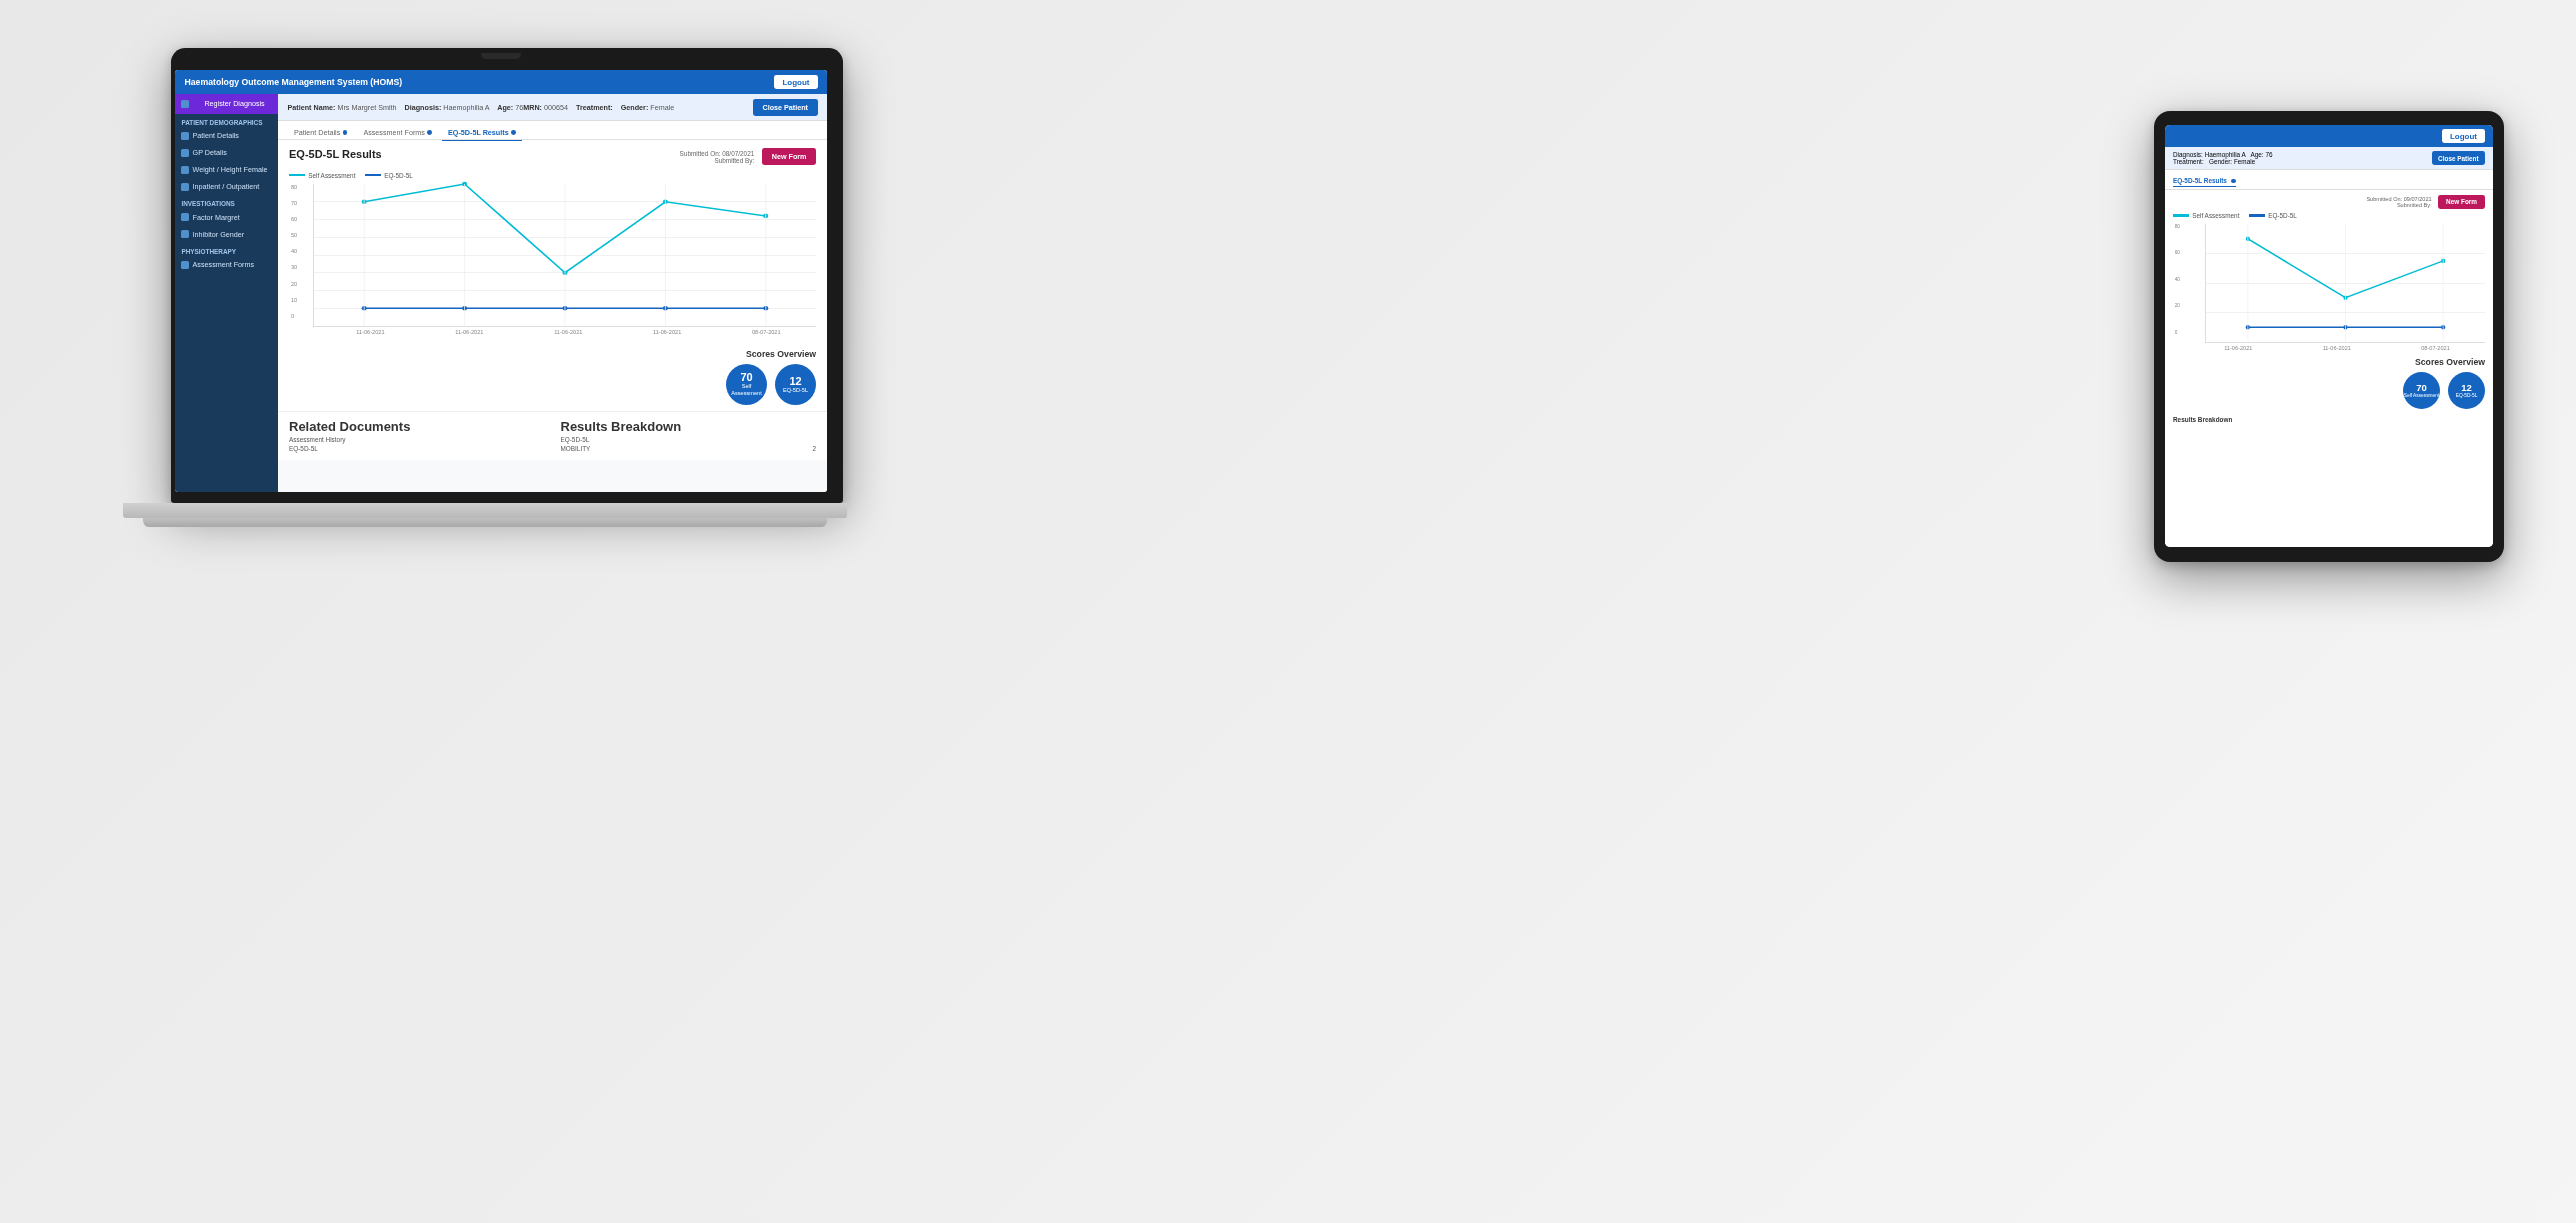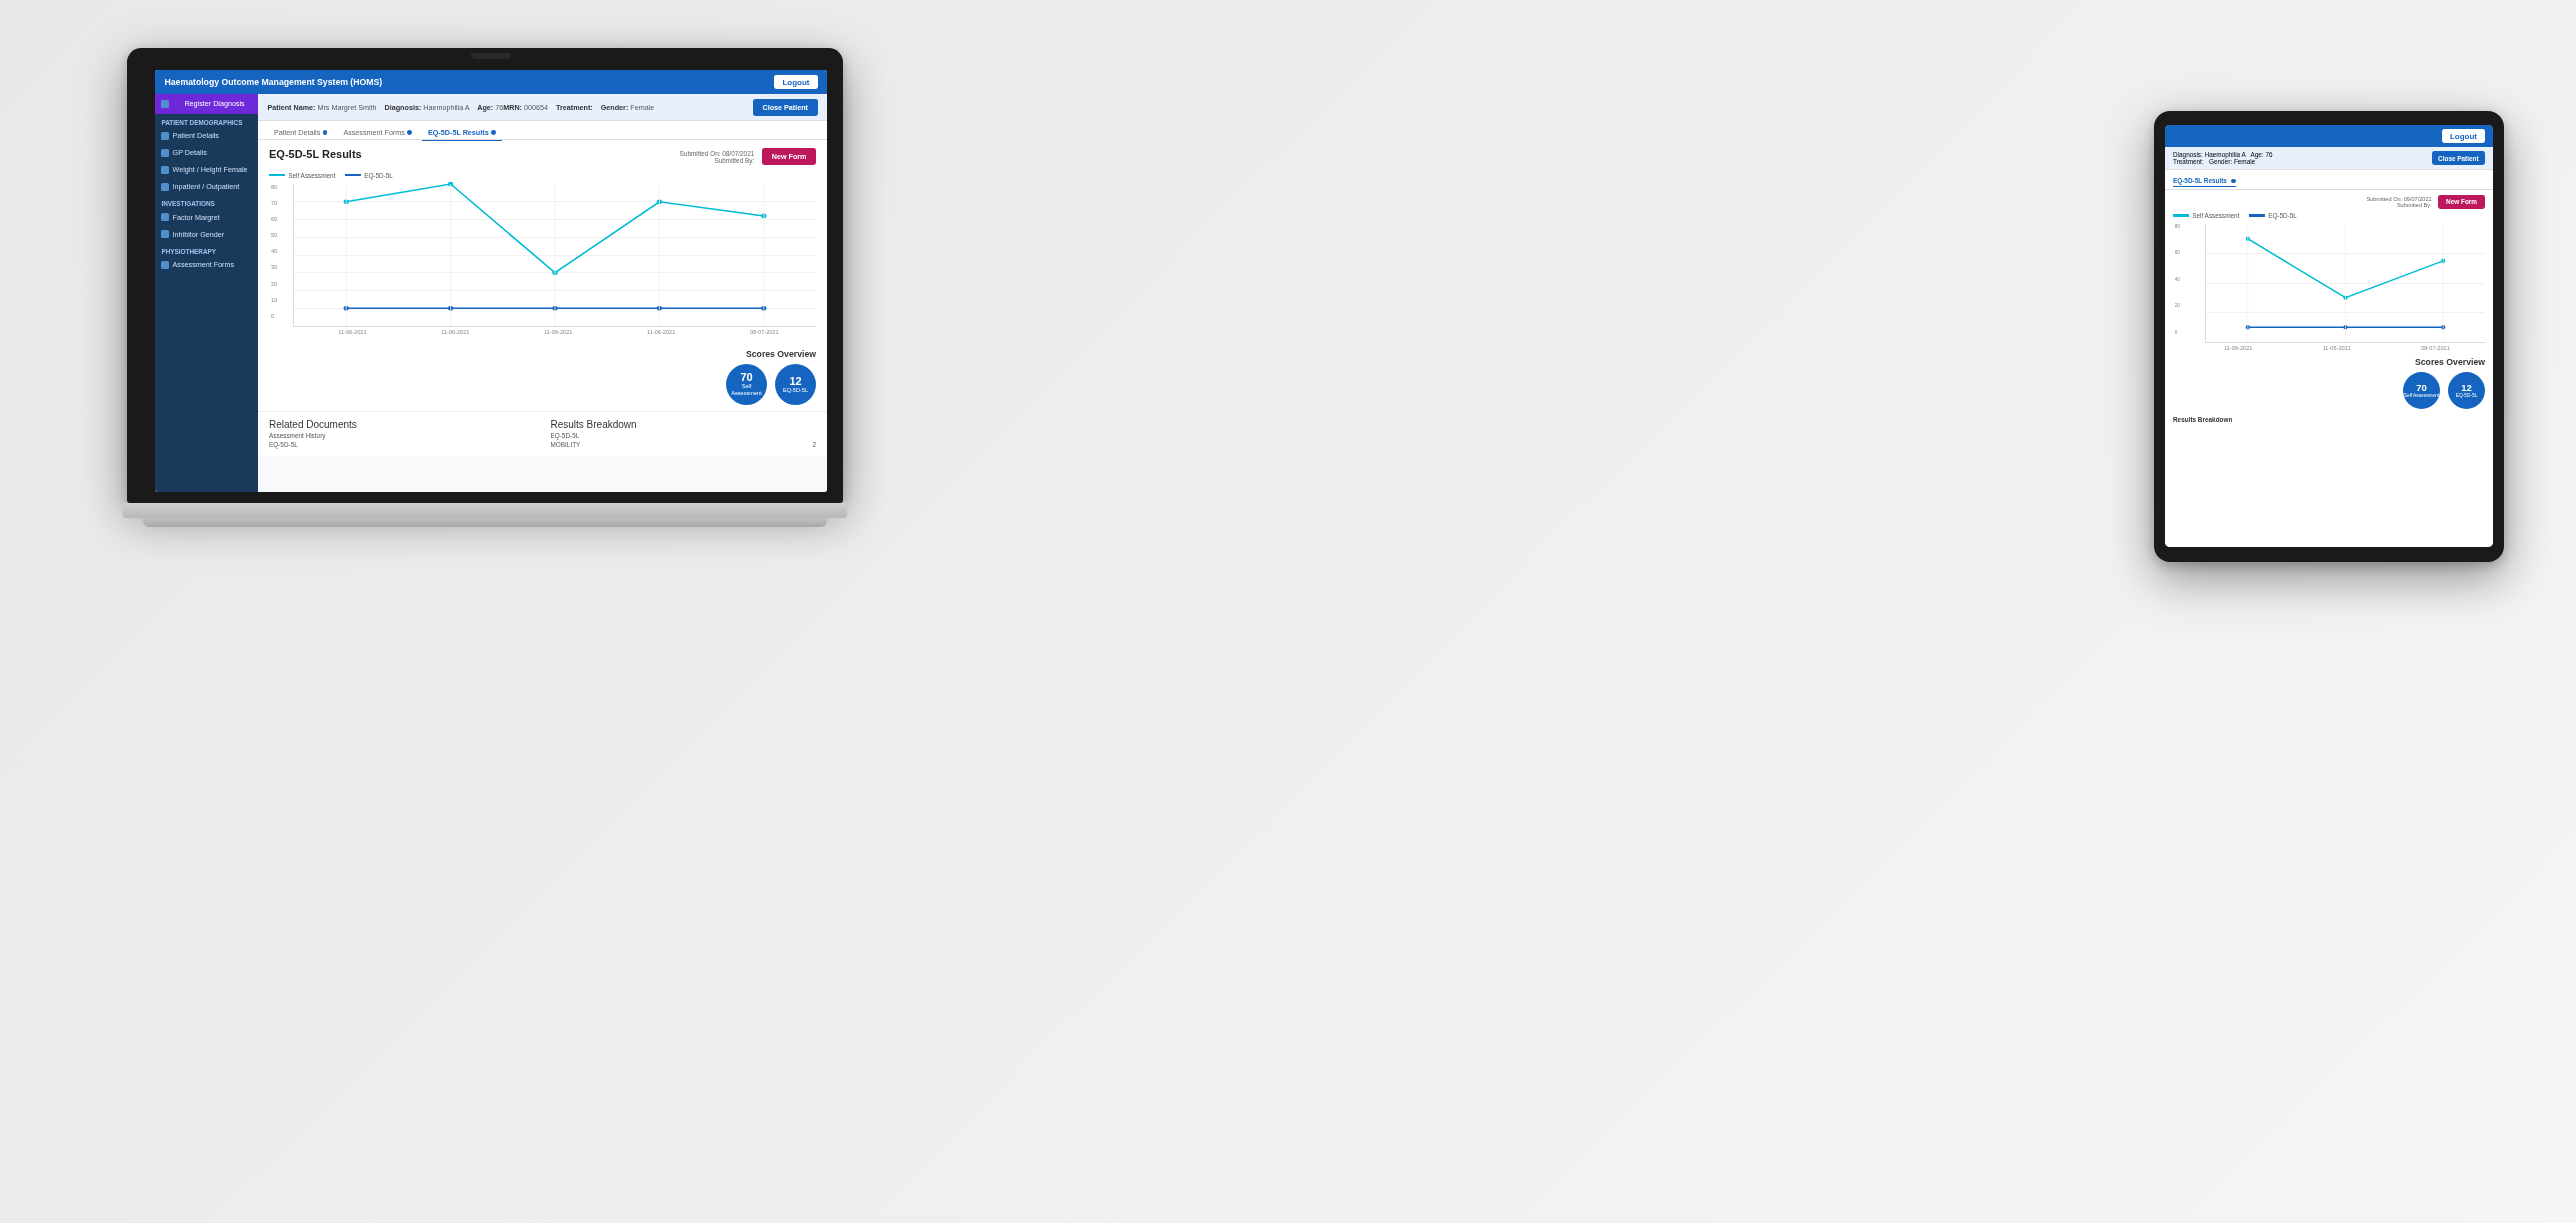--- a/index.html
+++ b/index.html
@@ -25,22 +25,23 @@
     .laptop {
       position: absolute;
       left: 127px;
       top: 48px;
       width: 716px;
     }
 
     .laptop-screen-outer {
       background: #1a1a1a;
       border-radius: 14.3px 14.3px 3.2px 3.2px;
-      padding: 16px 16px 11px 28px;
+      padding: 16px 16px 11px 4px;
       box-shadow: 0 16px 48px rgba(0,0,0,0.4), 0 3.2px 12px rgba(0,0,0,0.2);
+      margin-left: 44px;
     }
 
     .laptop-screen-inner {
       background: #fff;
       border-radius: 3.2px;
       overflow: hidden;
       width: 100%;
       height: 422px;
     }
 
@@ -353,21 +354,21 @@
     .bottom-section {
       padding: 6.4px 11px;
       background: white;
       border-top: 0.8px solid #eee;
       display: flex;
       gap: 16px;
       font-size: 7.2px;
     }
 
     .bottom-col { flex: 1; }
-    .bottom-col-title { font-weight: normal; color: #333; margin-bottom: 2.4px; font-size: 10px; }
+    .bottom-col-title { font-weight: bold; color: #333; margin-bottom: 2.4px; font-size: 13px; }
     .bottom-col-sub { color: #555; font-size: 6.4px; margin-bottom: 1.6px; }
 
     
     .tablet-app-header {
       background: #1565c0;
       color: white;
       padding: 4px 8px;
       display: flex;
       align-items: center;
       justify-content: space-between;

